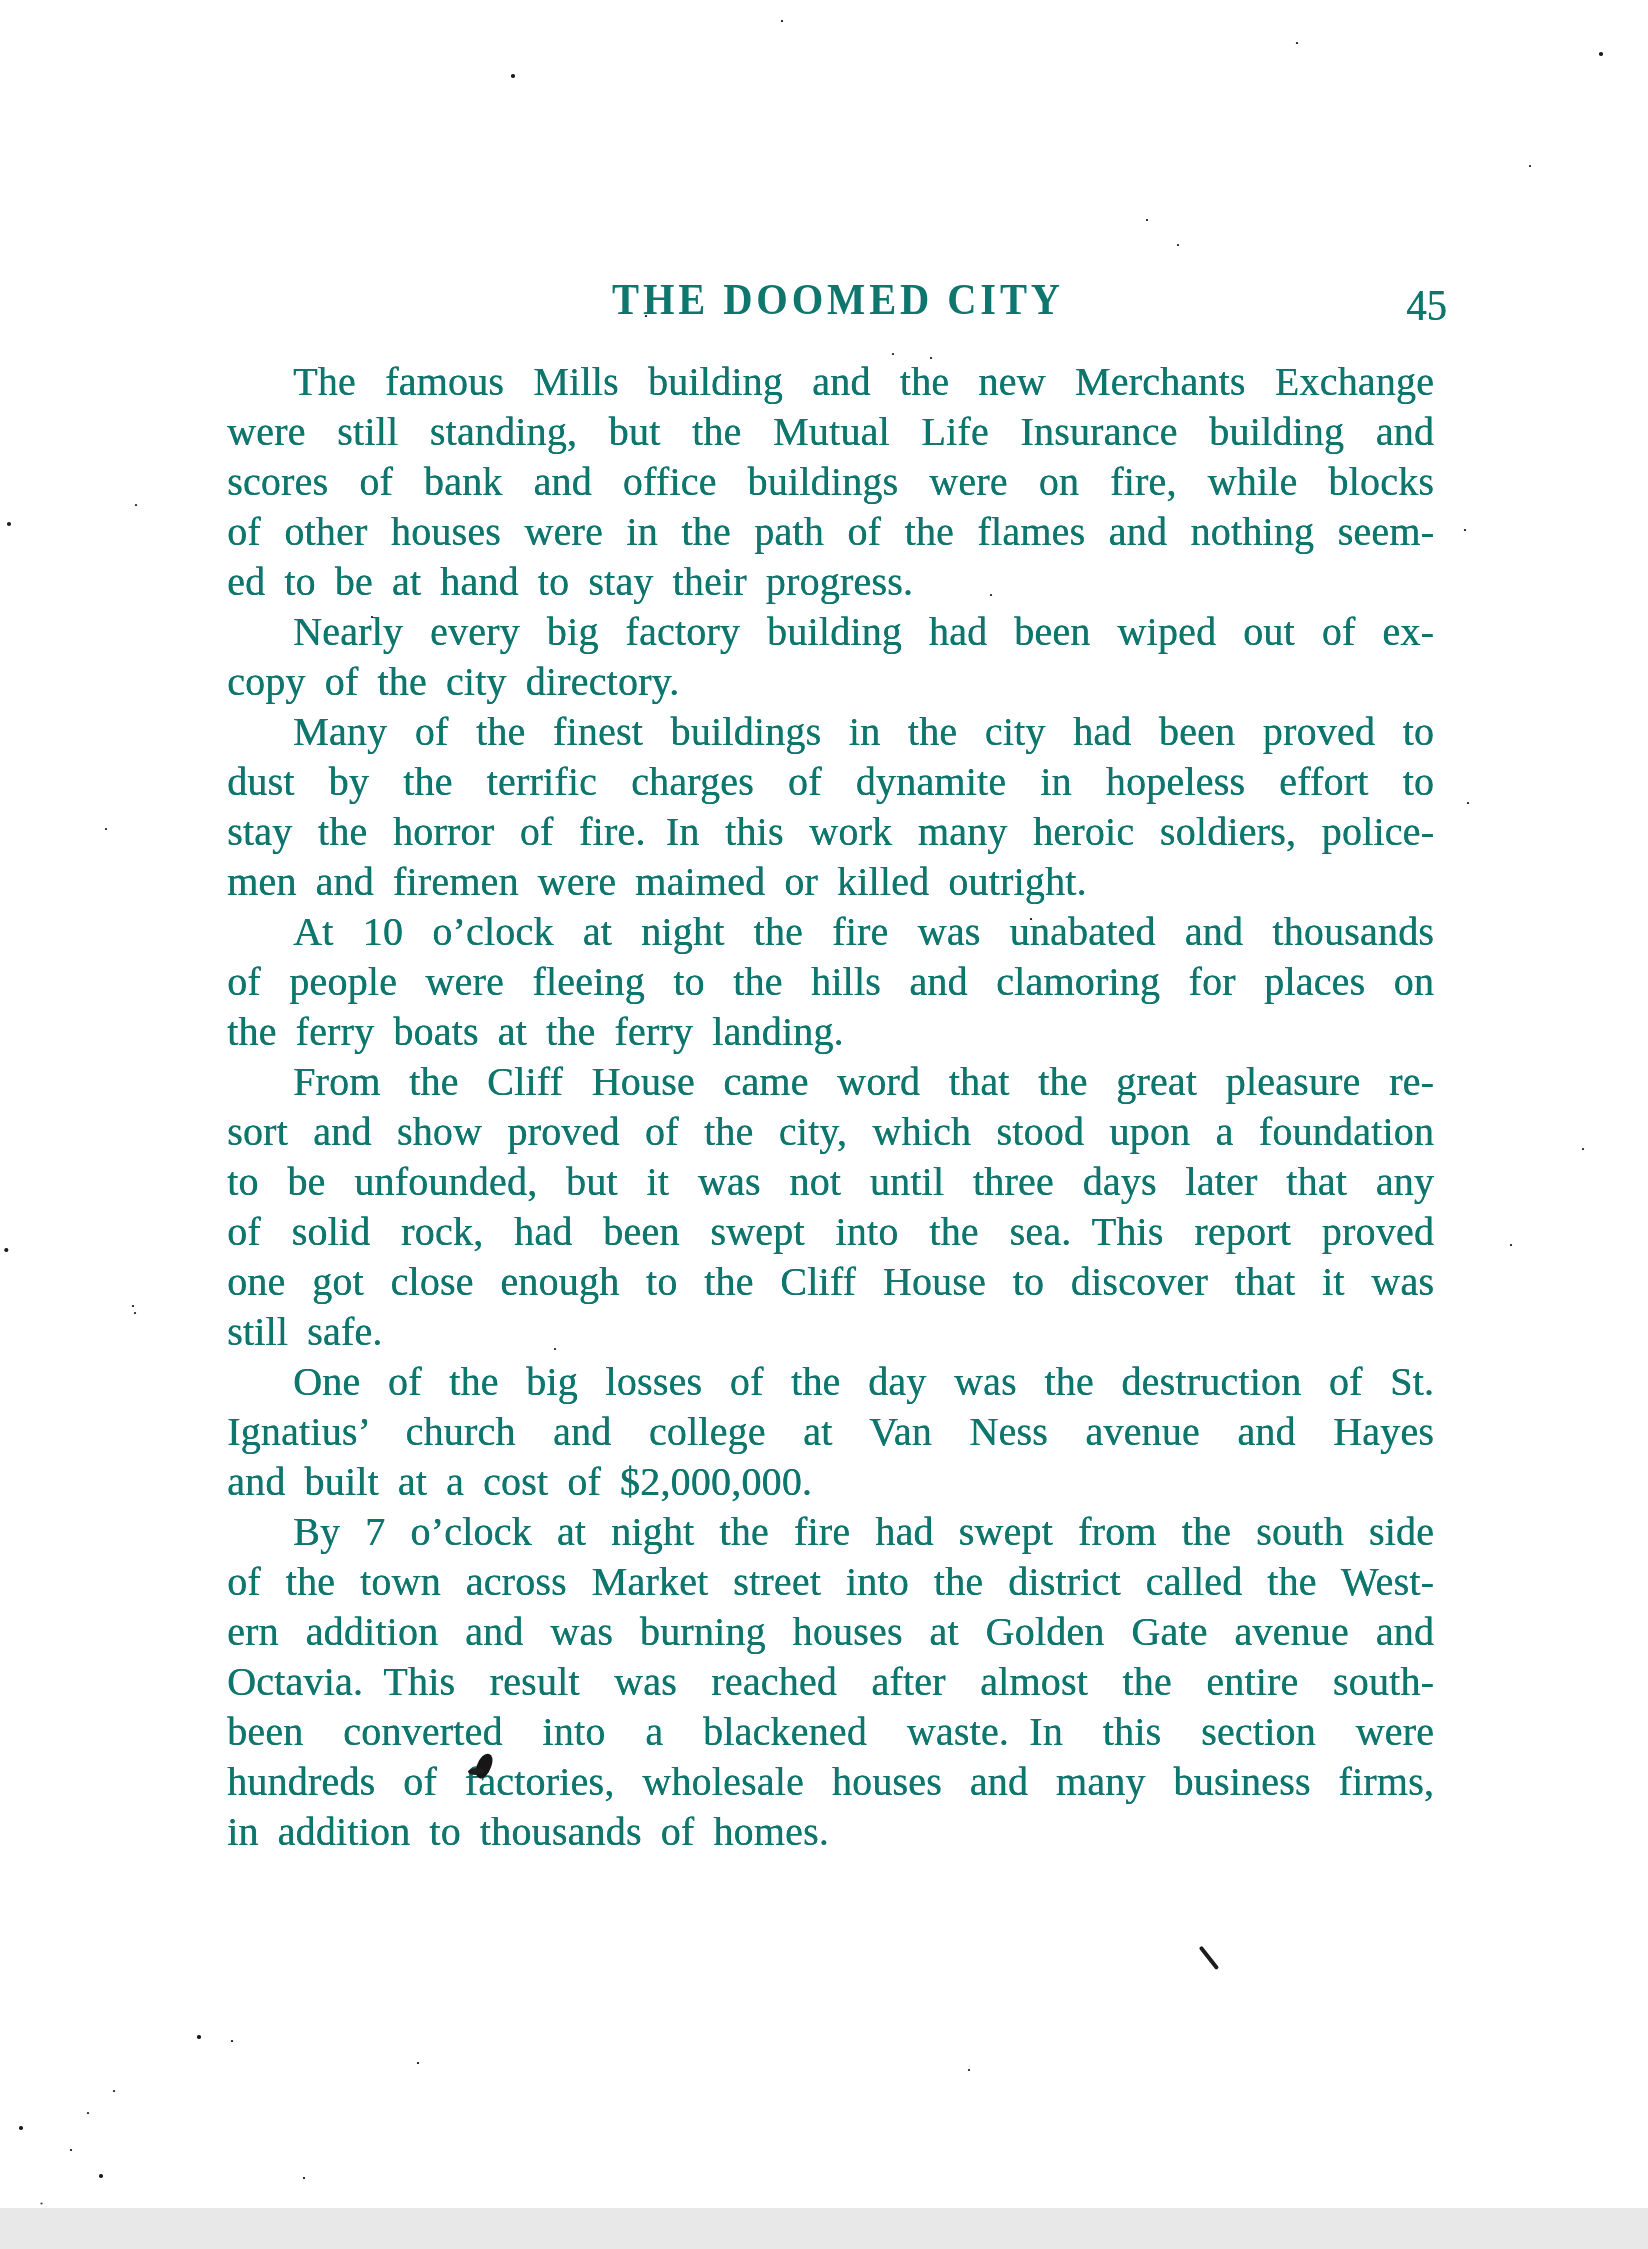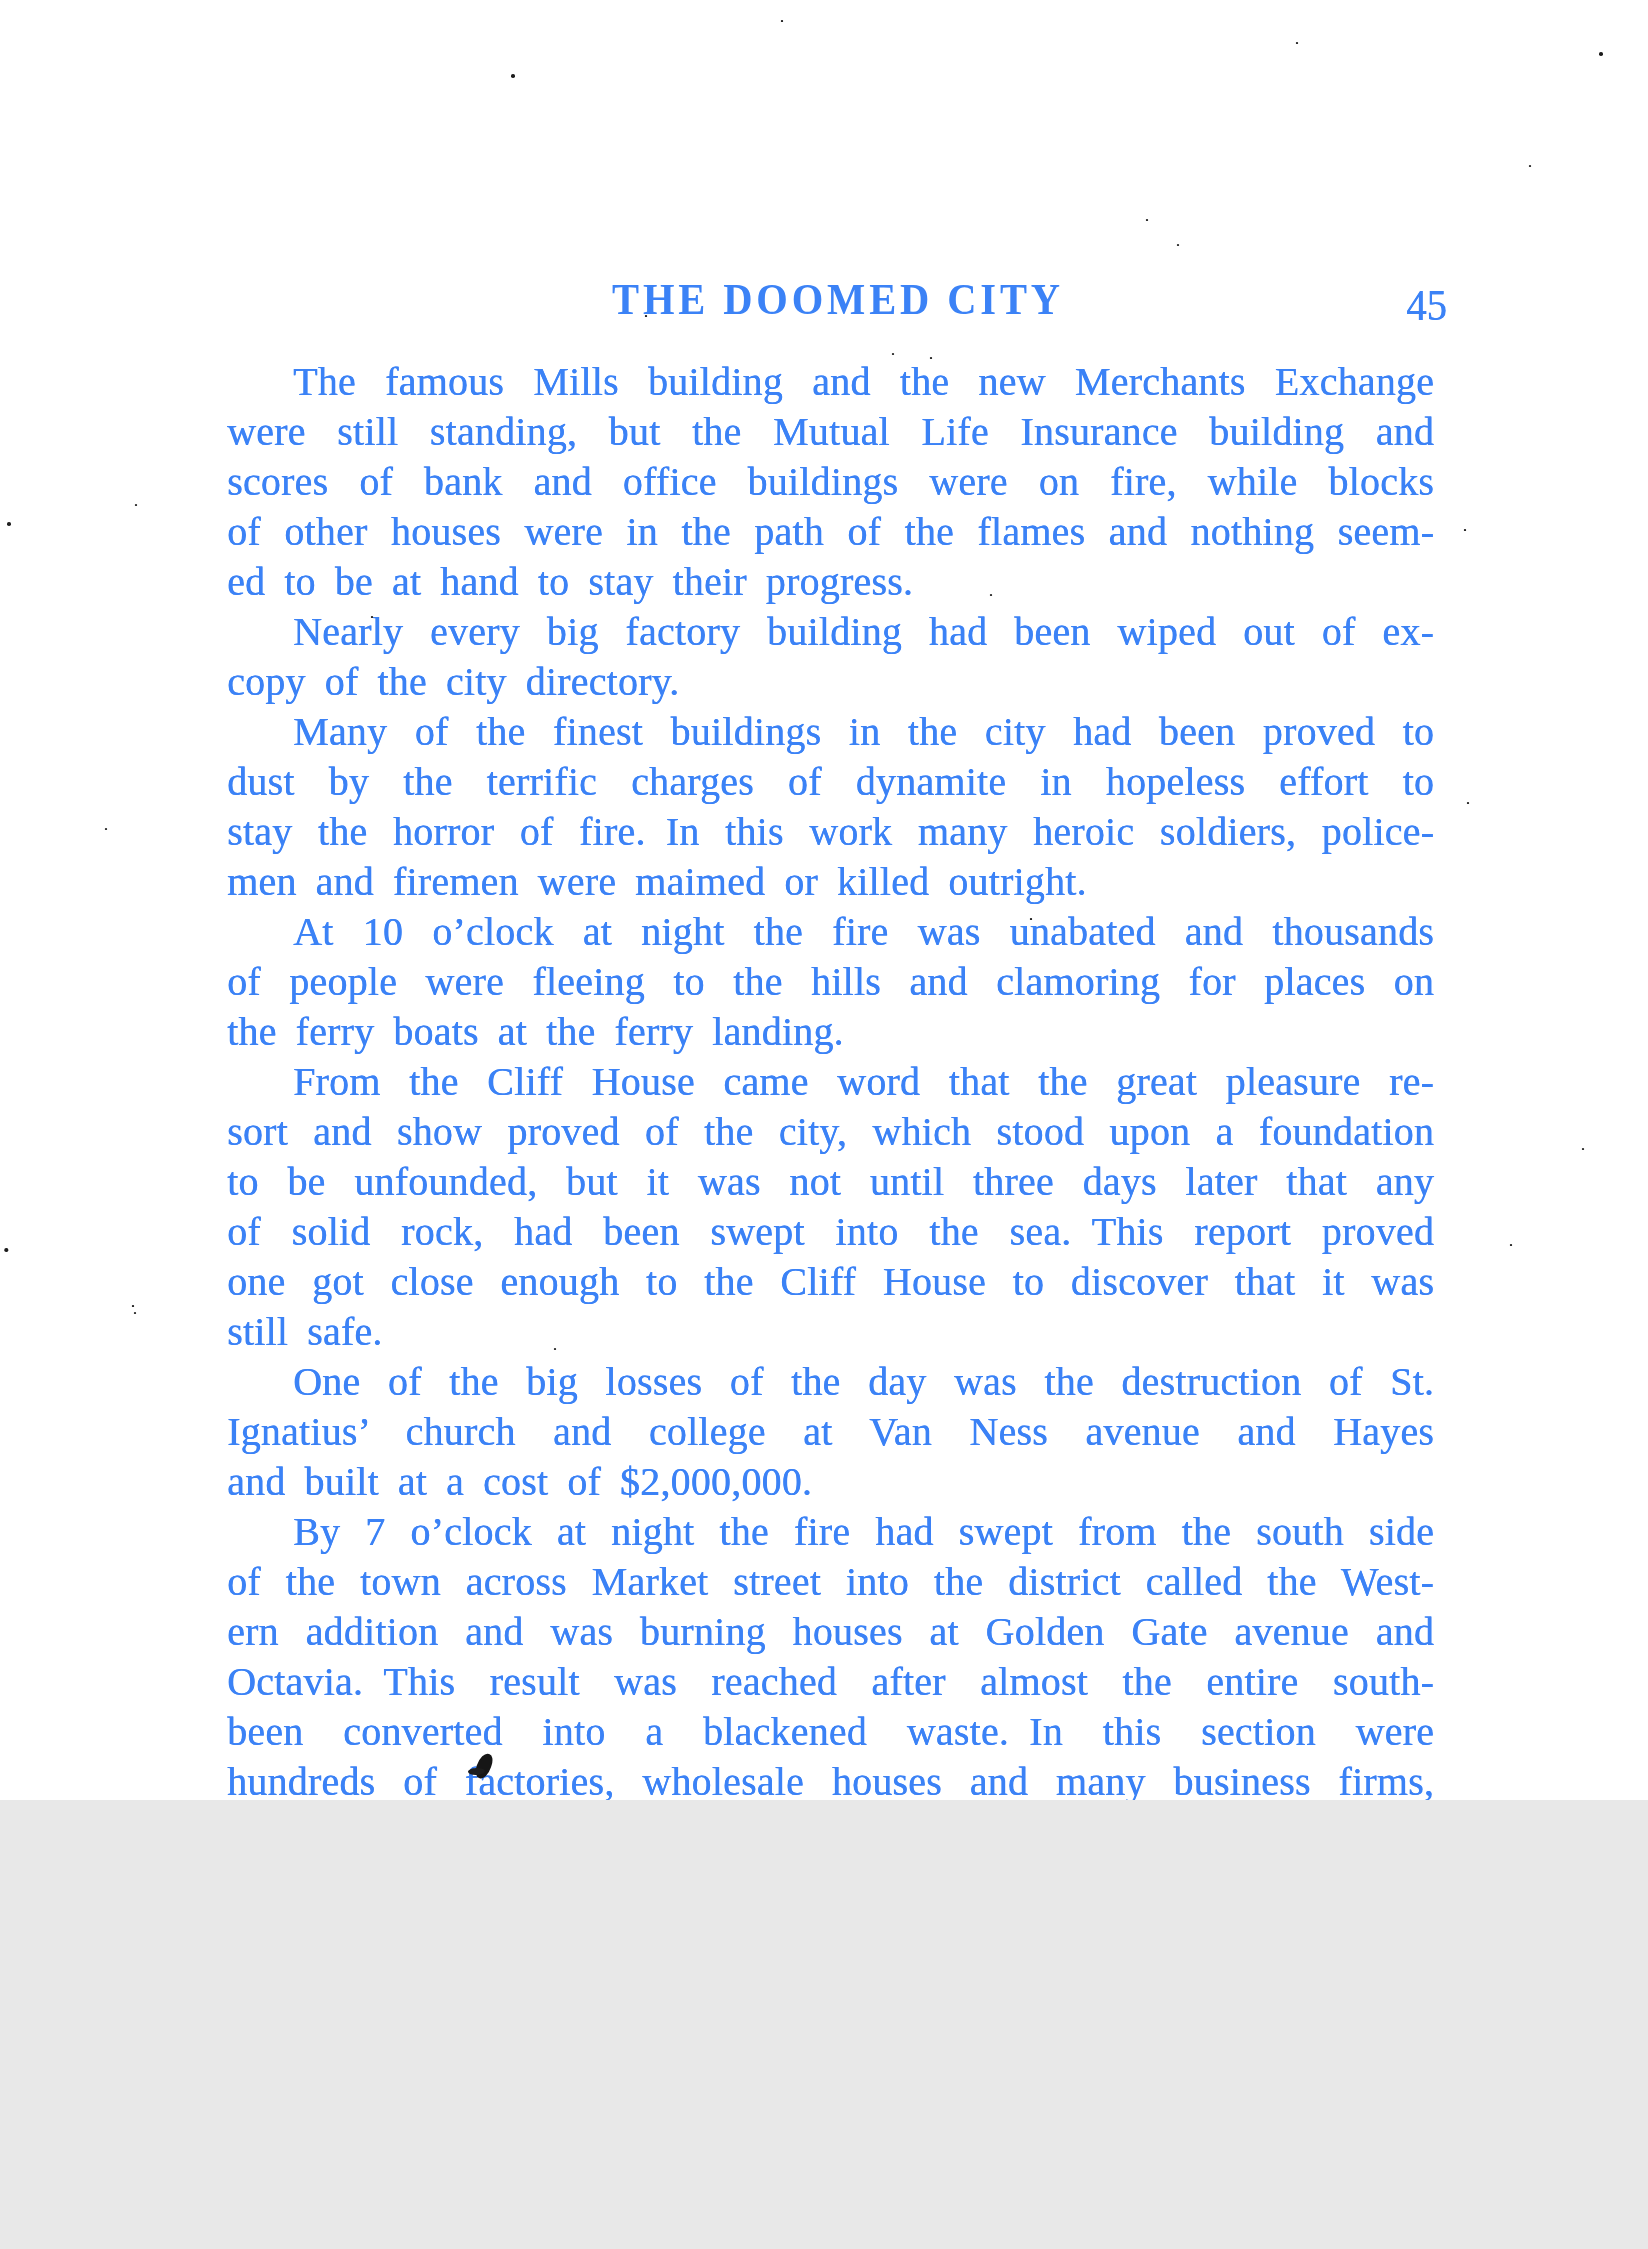--- a/index.html
+++ b/index.html
@@ -1,18 +1,18 @@
 <!DOCTYPE html>
 <html style="font-size:14px"><head>
 <meta charset="utf-8">
 <style>
   html,body{margin:0;padding:0;background:#e8e8e8;}
   .page{
-    position:relative;width:1648px;height:1800px;background:#ffffff;
-    font-family:"Liberation Serif","DejaVu Serif",serif;color:#3b82f6;
+    position:relative;width:1648px;height:2208px;background:#ffffff;
+    font-family:"Liberation Serif","DejaVu Serif",serif;color:#0f766e;
     overflow:hidden;
   }
   .hdr-title{
     position:absolute;left:14px;top:277px;width:100%;
     text-align:center;font-size:45px;line-height:45px;font-weight:700;
     letter-spacing:4.3px;transform:scaleX(.9);
   }
   .hdr-pageno{
     position:absolute;left:1404px;top:283px;
     font-size:45px;line-height:45px;font-weight:400;transform:scaleX(.9);

